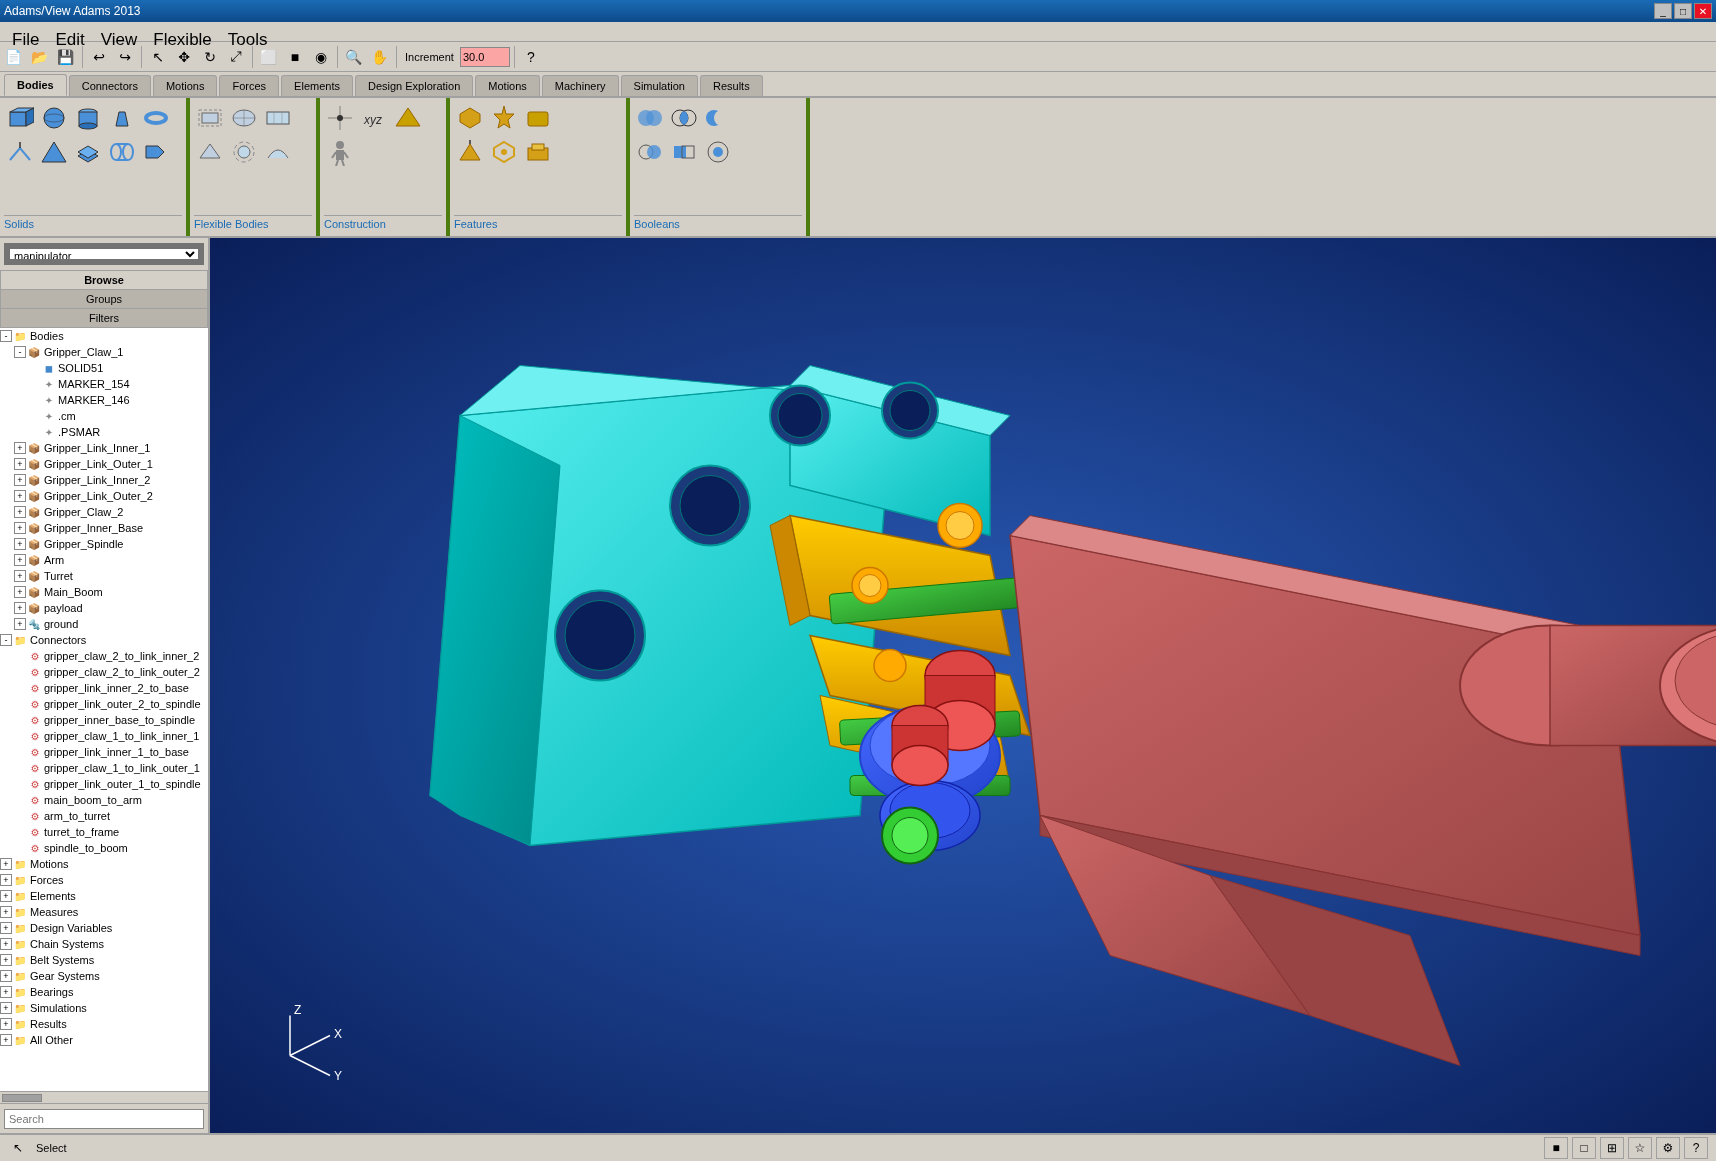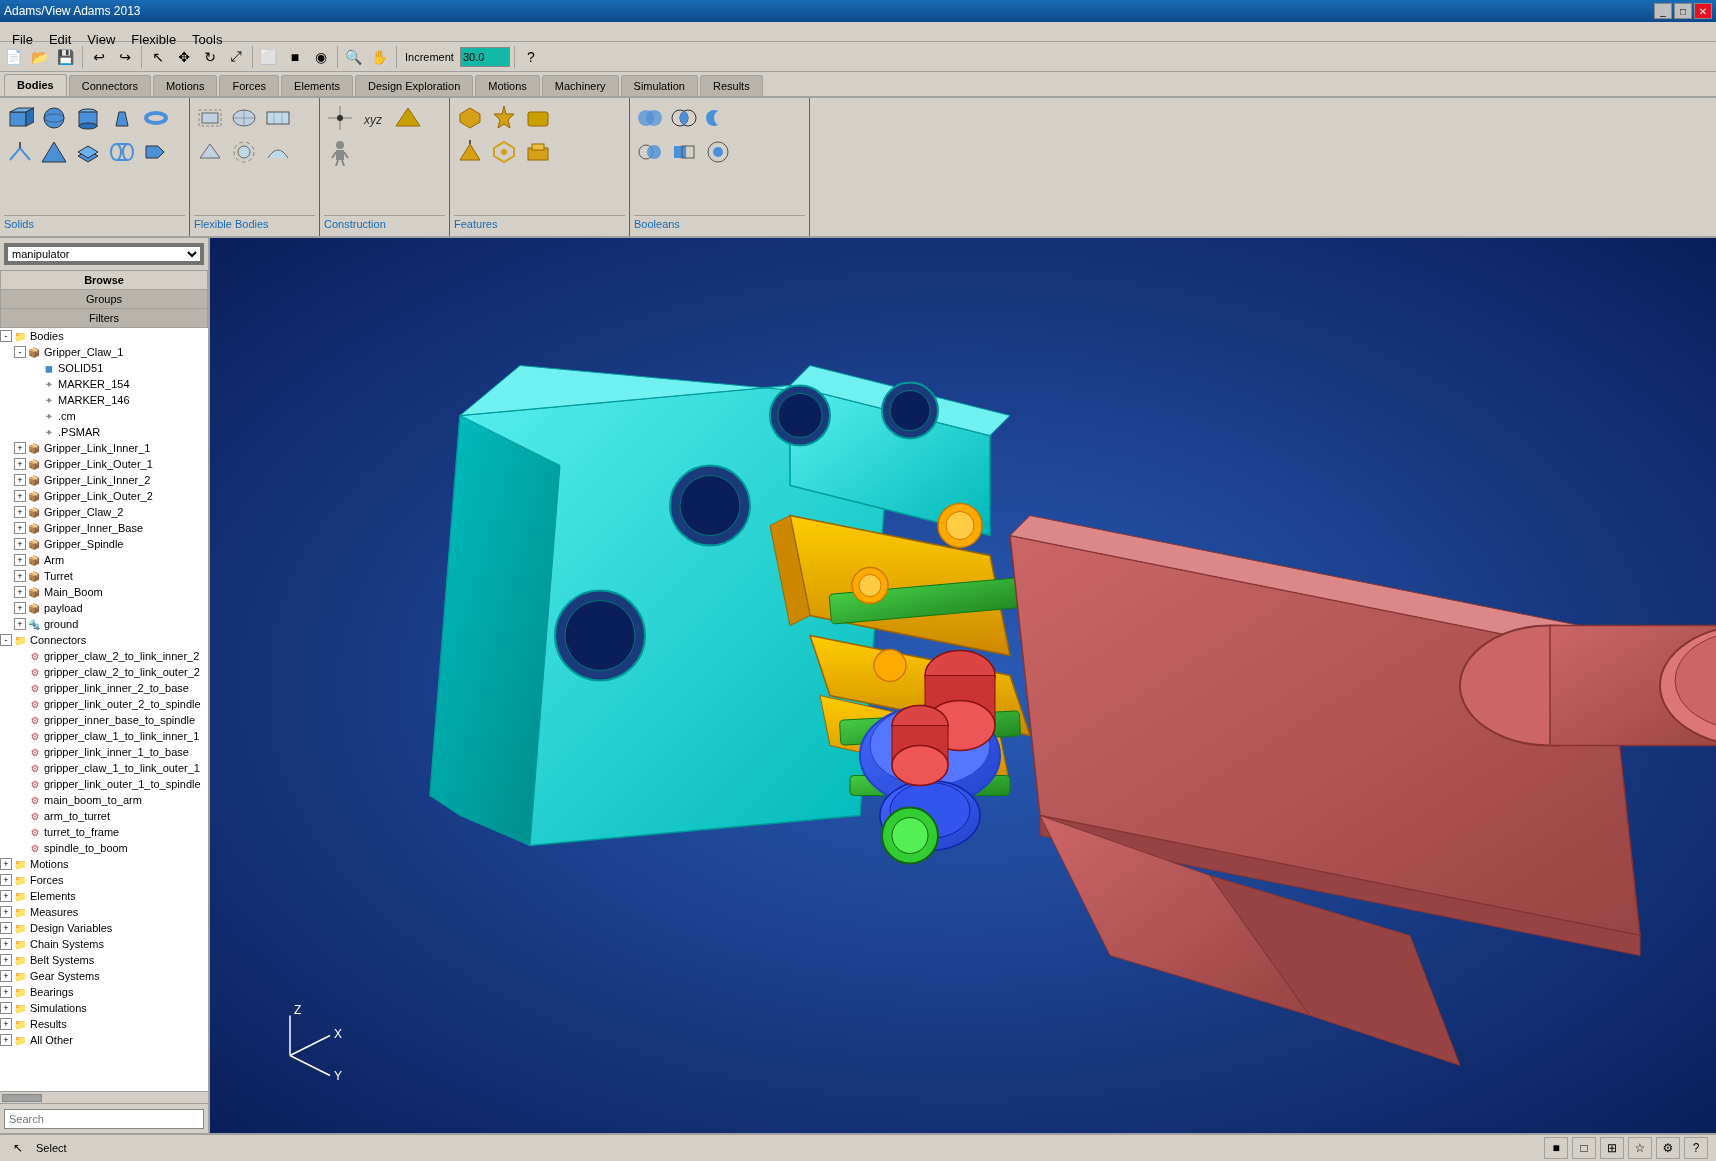--- a/index.html
+++ b/index.html
@@ -28,21 +28,21 @@
     #menubar {
       height: 20px;
       background: #d4d0c8;
       display: flex;
       align-items: center;
       border-bottom: 1px solid #a0a0a0;
       padding: 0 4px;
     }
     .menu-item {
       padding: 2px 8px;
-      font-size: 13px;
+      font-size: 17px;
       cursor: pointer;
       margin-top: 16px;
     }
 
     
     #toolbar {
       height: 30px;
       background: #d4d0c8;
       display: flex;
       align-items: center;
@@ -55,21 +55,21 @@
       background: #d4d0c8;
       border: 1px solid transparent;
       display: flex; align-items: center; justify-content: center;
       cursor: pointer; font-size: 14px;
     }
     .toolbar-sep { width: 1px; height: 22px; background: #a0a0a0; margin: 0 2px; }
     .increment-label { font-size: 11px; padding: 0 4px; }
     .increment-input {
       width: 50px; height: 20px;
       border: 1px solid #888;
-      background: #14b8a6;
+      background: #fca5a5;
       font-size: 11px;
       padding: 0 2px;
     }
 
     
     #tabbar {
       height: 26px;
       background: #d4d0c8;
       display: flex;
       align-items: flex-end;
@@ -96,21 +96,21 @@
     #icon-toolbar {
       height: 140px;
       background: #d4d0c8;
       border-bottom: 2px solid #a0a0a0;
       display: flex;
       flex-direction: row;
     }
     .icon-group {
       display: flex;
       flex-direction: column;
-      border-right: 1px solid #4d7c0f;
+      border-right: 4px solid #4d7c0f;
       padding: 4px;
     }
     .icon-group-label {
       font-size: 11px;
       text-align: left;
       color: #1a6bb5;
       padding: 2px 0;
       border-top: 1px solid #a0a0a0;
       margin-top: auto;
     }
@@ -148,21 +148,21 @@
     #panel-dropdown {
       height: 24px;
       margin: 4px;
       display: flex;
       align-items: center;
     }
     #panel-select {
       width: 100%;
       height: 22px;
       font-size: 11px;
-      border: 4px solid #737373;
+      border: 6px solid #737373;
       background: white;
     }
 
     #panel-tabs {
       display: flex;
       flex-direction: column;
       border-bottom: 1px solid #a0a0a0;
     }
     .panel-tab {
       flex: 1;

